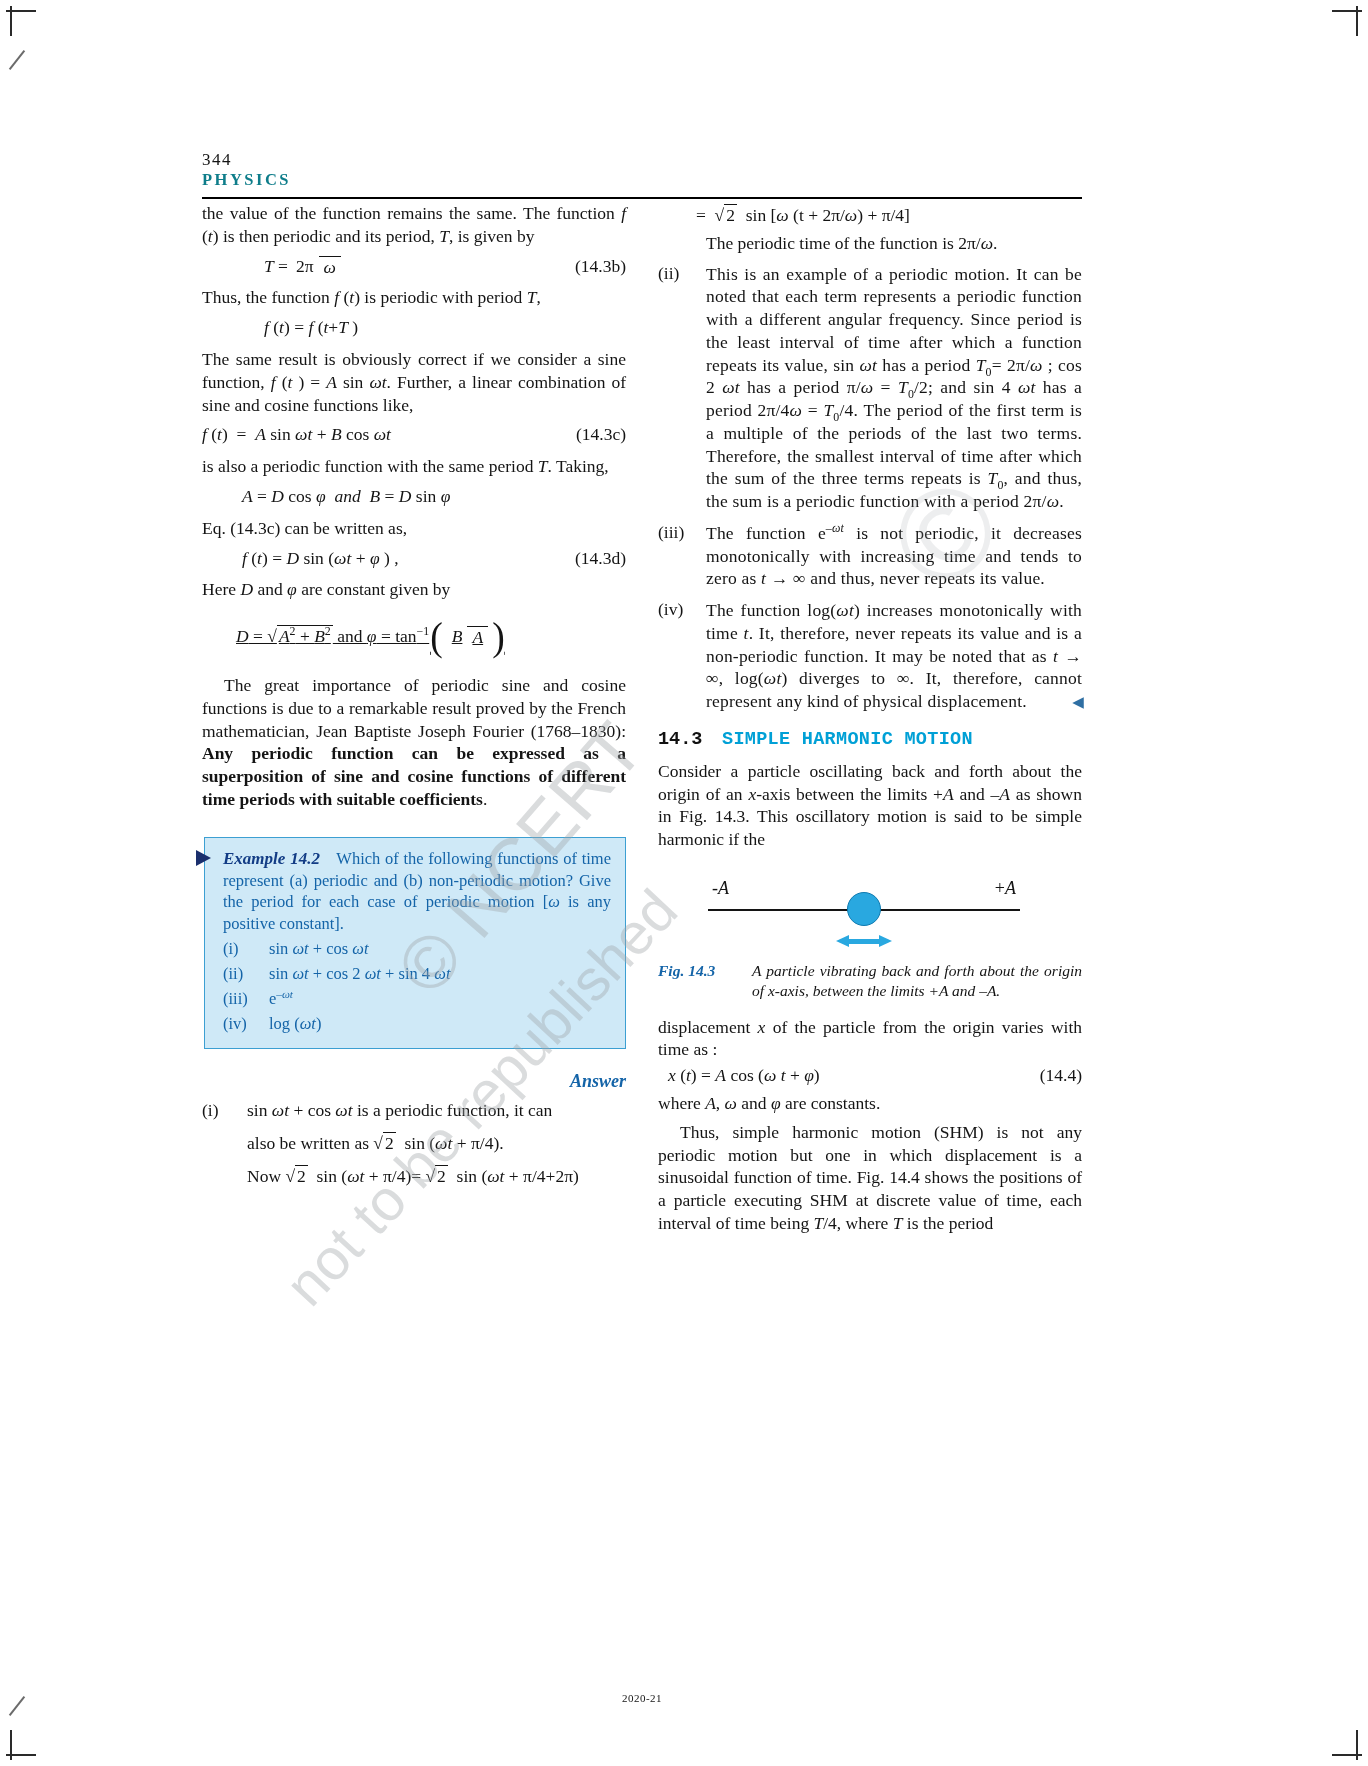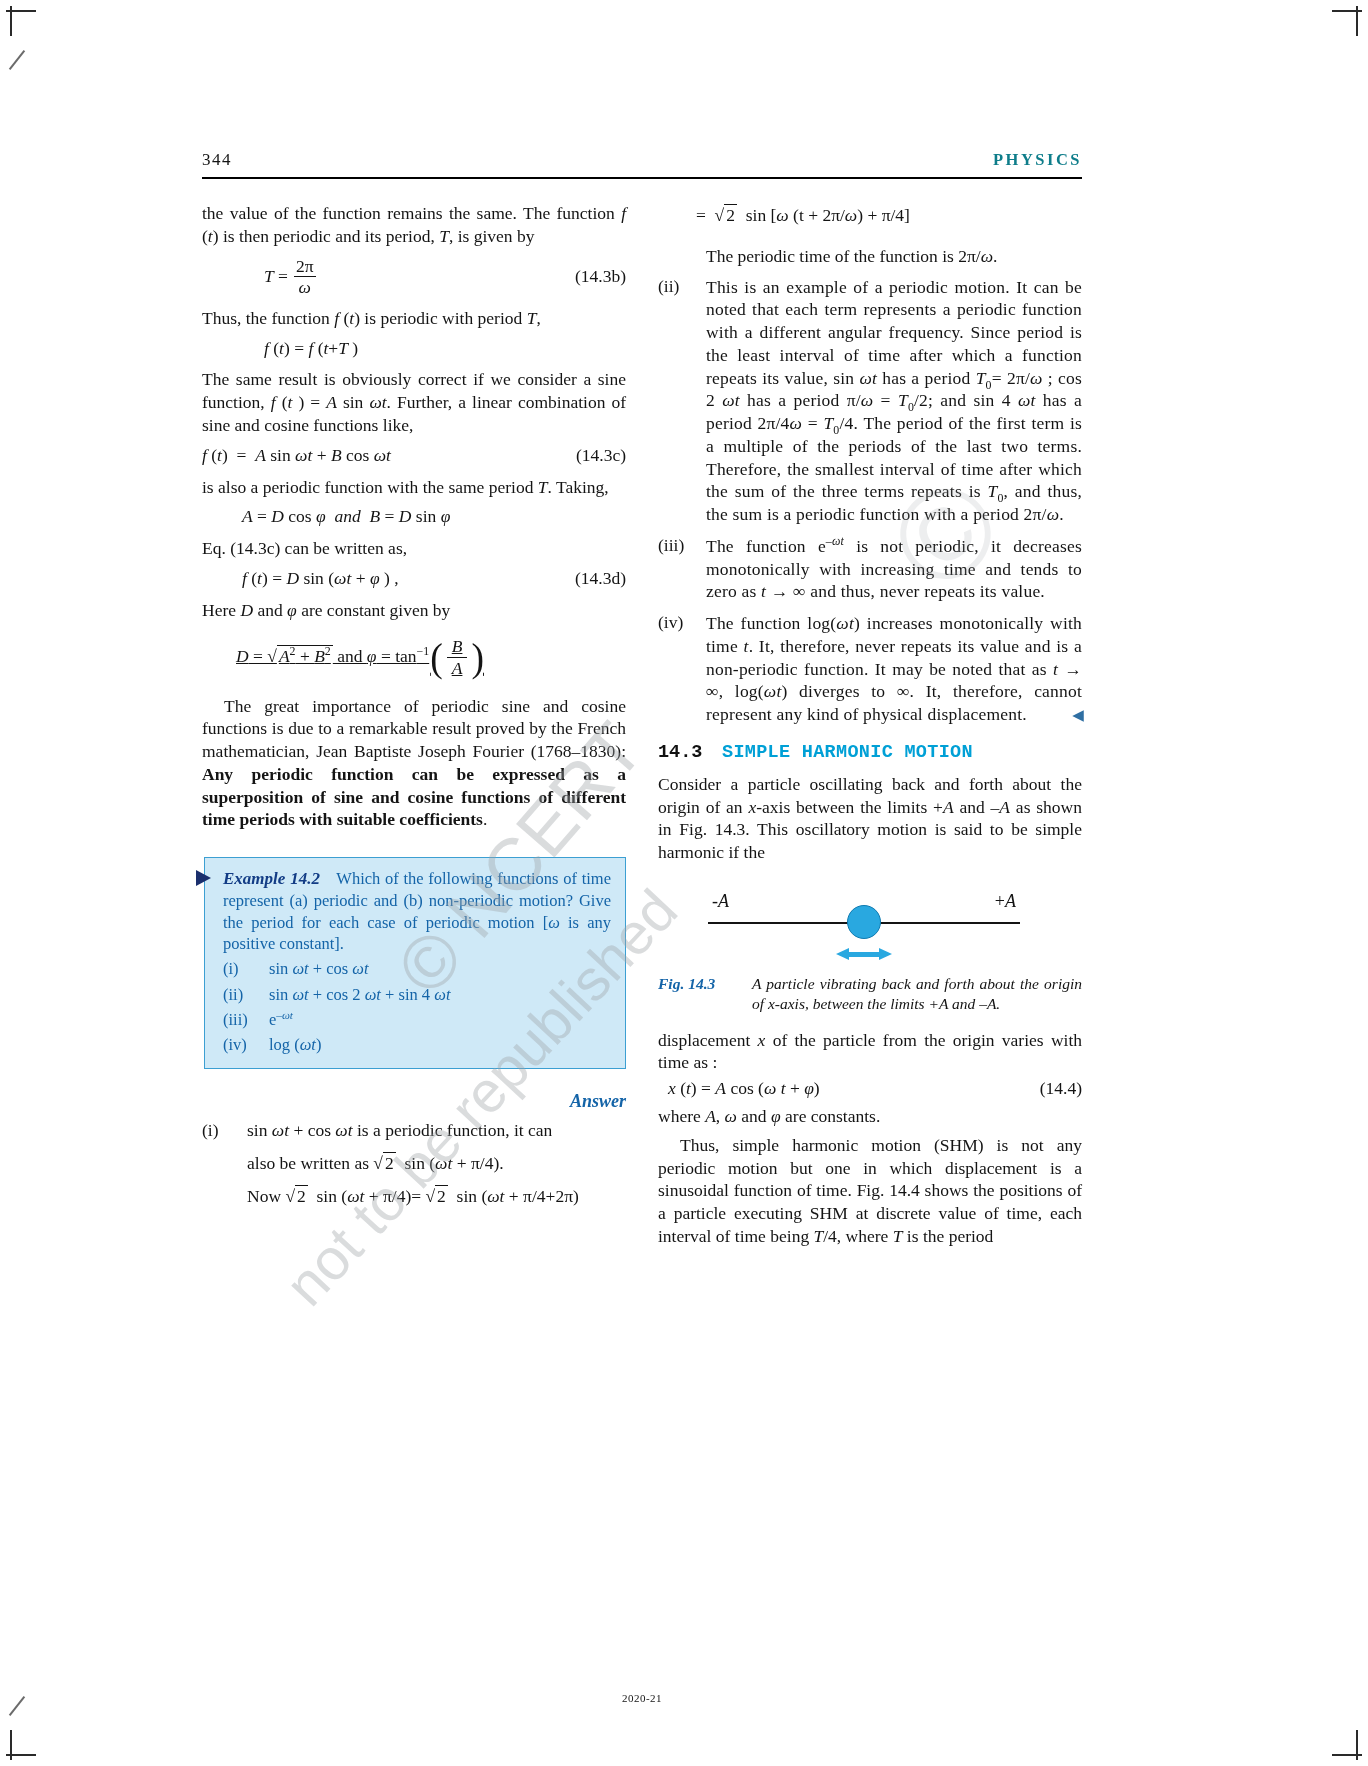--- a/index.html
+++ b/index.html
@@ -23,20 +23,21 @@
   .crop.v { width: 2px; height: 30px; }
   .tick { position: absolute; width: 2px; height: 24px; background: #6b6b6b; transform: rotate(38deg); }
 
   
   .header {
     position: absolute;
     left: 202px; top: 150px; width: 880px;
     display: flex; justify-content: space-between; align-items: baseline;
     border-bottom: 2.5px solid #000;
     padding-bottom: 7px;
+    flex-direction: column;
   }
   .page-num { font-size: 17px; letter-spacing: 1.5px; }
   .subject { color: #0e7d8a; font-size: 16.5px; letter-spacing: 2.5px; font-weight: bold; }
 
   
   .col { position: absolute; top: 202px; width: 424px; }
   .col-left  { left: 202px; }
   .col-right { left: 658px; }
 
   p { margin: 0 0 3px 0; text-align: justify; line-height: 1.30; }
@@ -49,21 +50,21 @@
   
   .equation { display: flex; align-items: center; margin: 8px 0 9px 0; line-height: 1.25; }
   .eq-body { display: inline-flex; align-items: center; }
   .eq-ind-10 { margin-left: 10px; }
   .eq-ind-40 { margin-left: 40px; }
   .eq-ind-45 { margin-left: 34px; text-decoration: underline; }
   .eq-ind-50 { }
   .eq-ind-62 { margin-left: 62px; }
   .eq-tag { margin-left: auto; }
 
-  .frac { display: inline-flex; flex-direction: column; align-items: center; line-height: 1.18; margin: 0 3px; text-align: center; }
+  .frac { display: inline-flex; flex-direction: row; align-items: center; line-height: 1.18; margin: 0 3px; text-align: center; }
   .frac-den { border-top: 1.6px solid #141414; padding: 0 5px; }
   .frac-num { padding: 0 5px; }
   .bigparen { font-size: 215%; font-weight: 400; margin: 0 1px; transform: scaleY(1.05); }
 
   
   .example-box {
     position: relative;
     margin: 26px 0 0 2px;
     background: #cfe9f7;
     border: 1.3px solid #3c9fd2;
@@ -85,21 +86,21 @@
   .ex-label { width: 46px; flex: none; }
 
   
   .answer-label { margin: 22px 0 8px 0; font-weight: bold; font-style: italic; color: #1464a8; font-size: 18px; text-align: right; }
   .ans-item { display: flex; }
   .ans-label { width: 45px; flex: none; }
   .ans-text { flex: 1; }
   .ans-line2, .ans-line3 { margin-top: 12px; }
 
   
-  .cont1 { margin: 2px 0 18px 38px; line-height: 1.3; }
+  .cont1 { margin: 2px 0 5px 38px; line-height: 1.3; }
   .cont2 { margin-left: 48px; margin-bottom: 8px; }
   .list-item { display: flex; margin-bottom: 9px; }
   .li-label { width: 48px; flex: none; }
   .li-text { flex: 1; text-align: justify; line-height: 1.30; position: relative; letter-spacing: 0.2px; }
   .end-marker { position: absolute; right: -2px; bottom: 0; color: #2f6fa3; font-size: 15px; }
 
   
   .section-head { display: flex; font-family: Liberation Mono, monospace; font-weight: bold; font-size: 18.5px; margin: 16px 0 10px 0; }
   .section-num { width: 64px; color: #111; }
   .section-title { color: #00a0d6; letter-spacing: 0.3px; }

